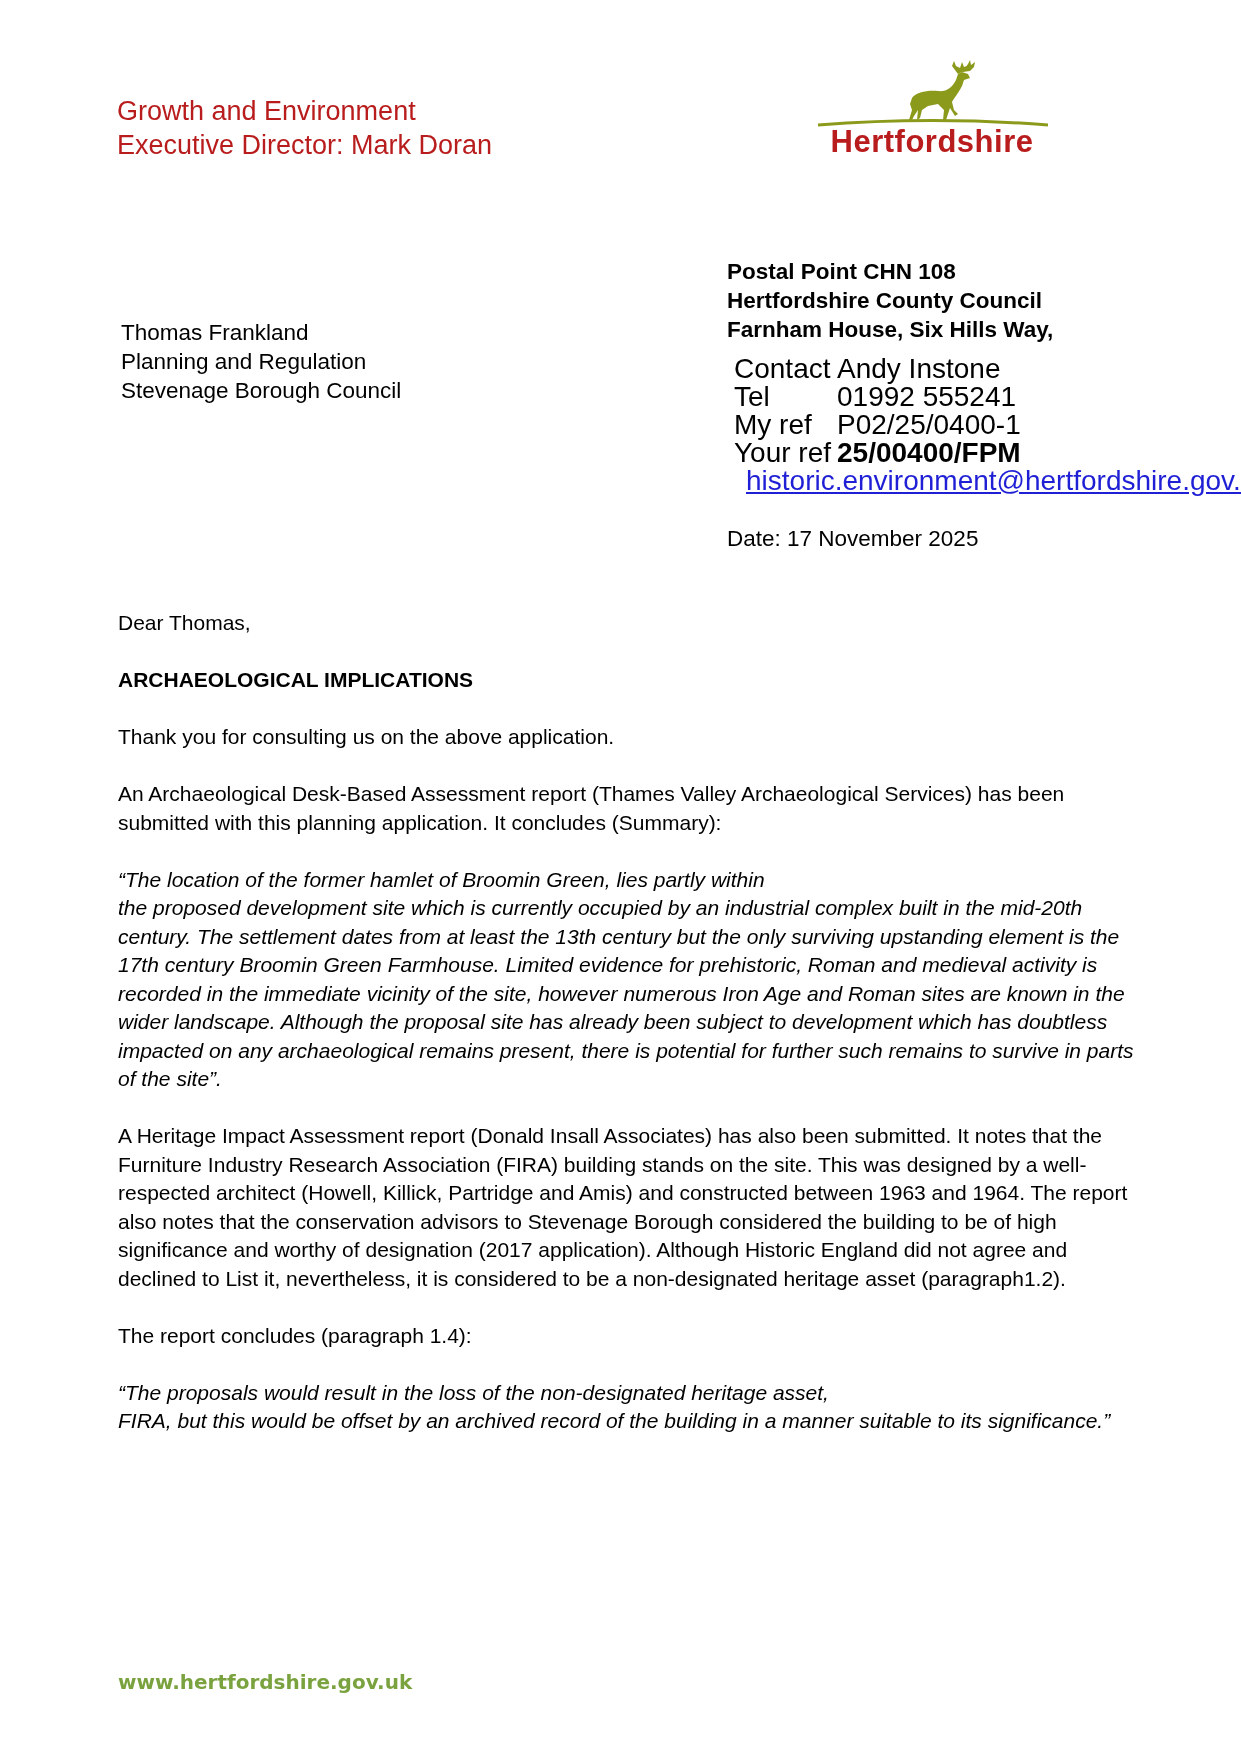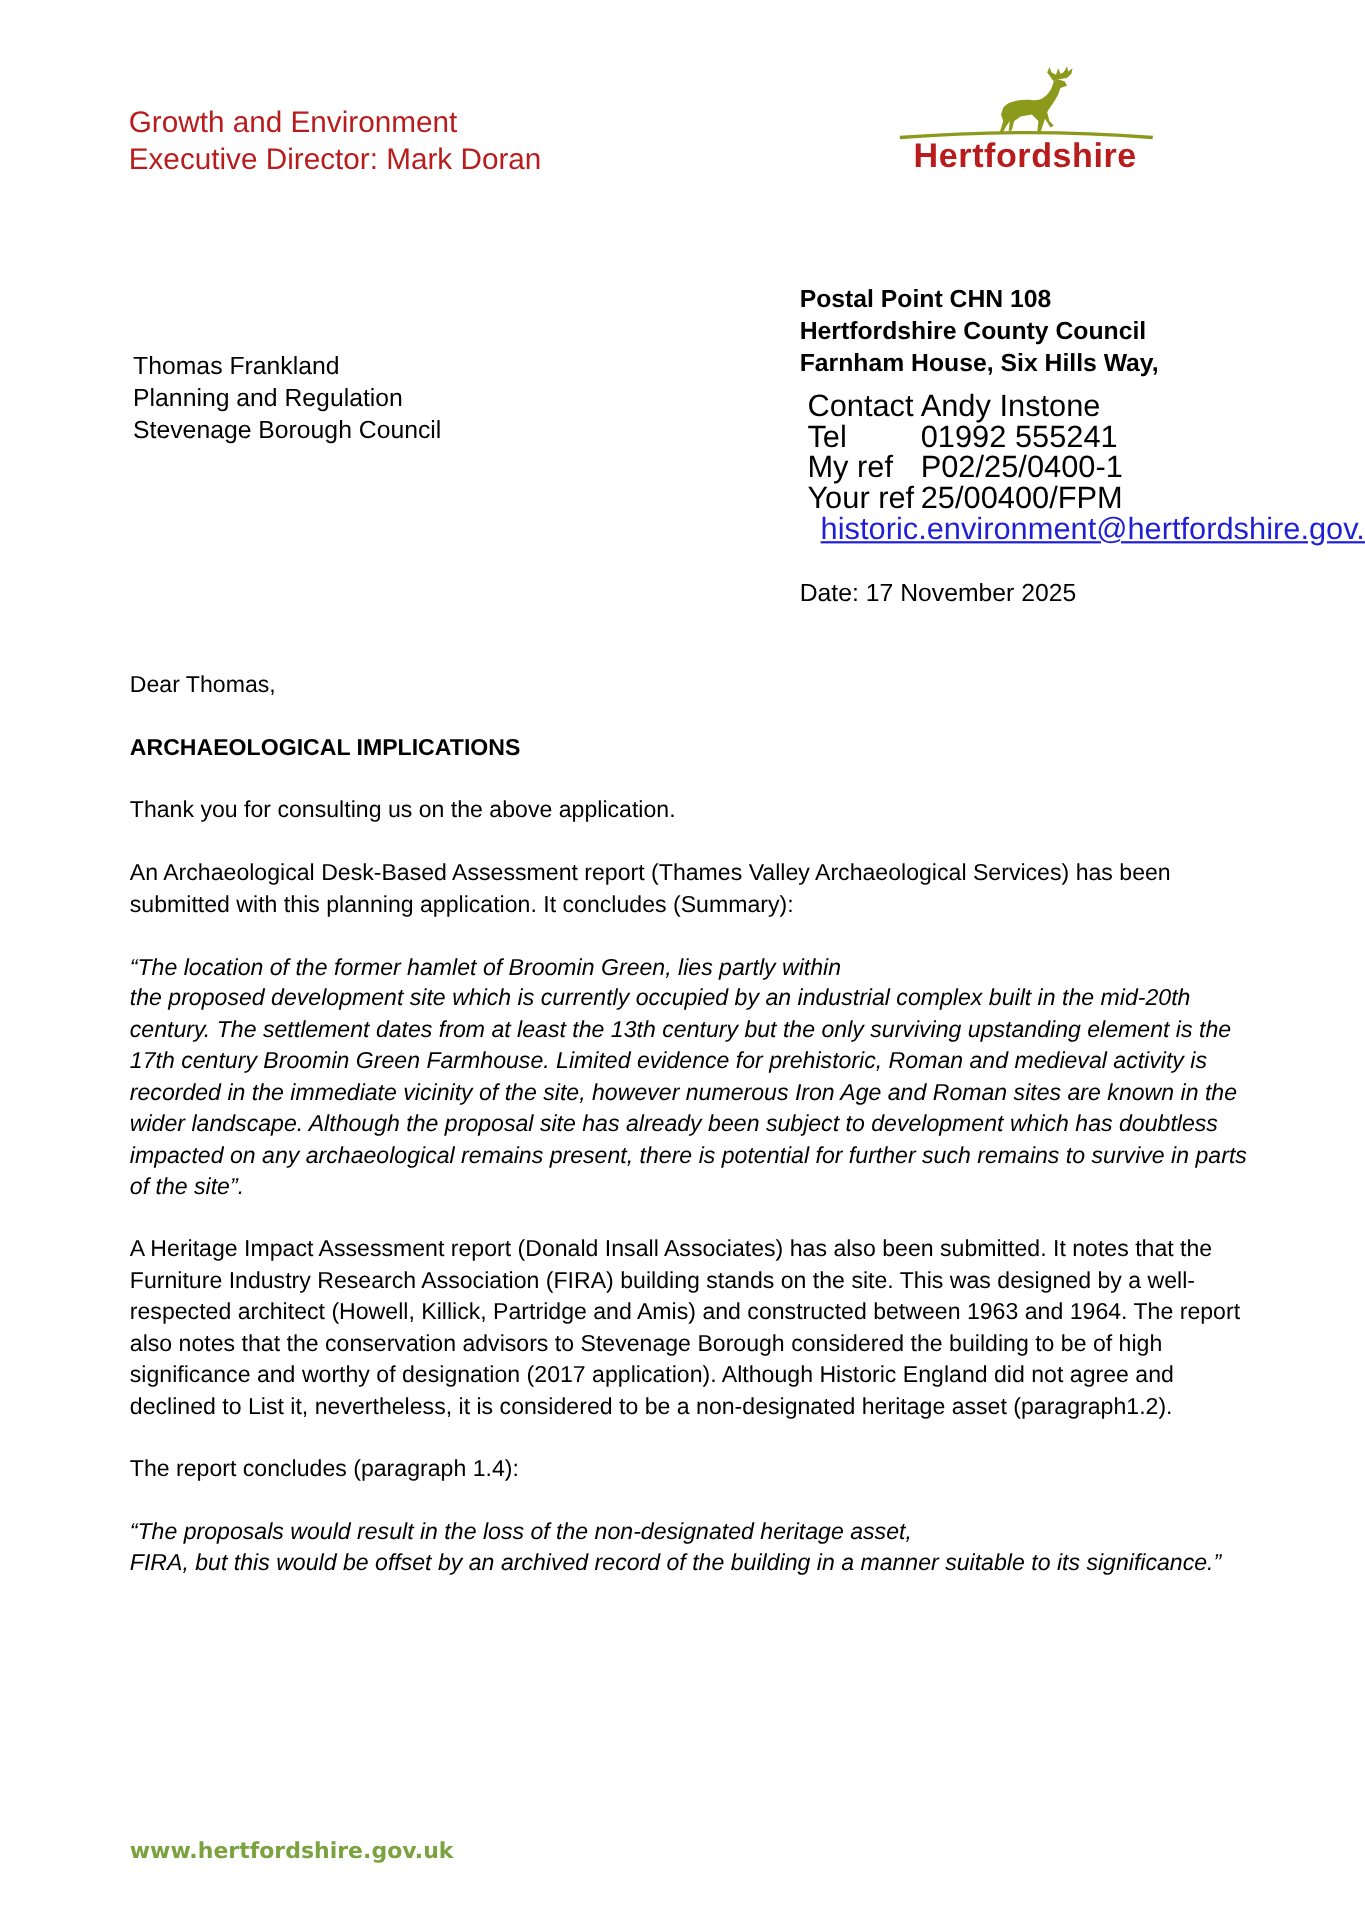--- a/index.html
+++ b/index.html
@@ -8,21 +8,21 @@
   .abs { position: absolute; }
   .dept { left: 117px; top: 94px; color: #b91c1c; font-size: 27px; line-height: 34px; }
   .logo { left: 812px; top: 58px; width: 240px; height: 110px; }
   .logo-text { position: absolute; left: 4px; top: 66px; width: 232px; text-align: center;
                color: #b91c1c; font-weight: bold; font-size: 31px; letter-spacing: 0.5px; }
   .postal { left: 727px; top: 213px; font-weight: bold; font-size: 22.5px; line-height: 29px; margin-top: 44px; }
   .recipient { left: 121px; top: 318px; font-size: 22.5px; line-height: 29px; }
   .contact { left: 734px; top: 355px; font-size: 28px; line-height: 28px; }
   .contact .row { display: flex; }
   .contact .lbl { width: 103px; }
-  .contact .val.bold { font-weight: normal; }
+  .contact .val.bold { font-weight: bold; }
   .email { color: #1f1fd6; text-decoration: underline; display: block; margin-left: 12px; }
   .date { left: 727px; top: 526px; font-size: 22.5px; }
   .content { left: 118px; top: 609px; width: 1020px; font-size: 21px; line-height: 28.5px; }
   .content p { margin: 0 0 28.5px 0; }
   .bold { font-weight: bold; }
   .italic { font-style: italic; }
   .footer-url { left: 118px; top: 1670px; color: #7aa23f; font-weight: bold; font-size: 20px;
                 font-family: "DejaVu Sans", sans-serif; }
 </style>
 </head>

